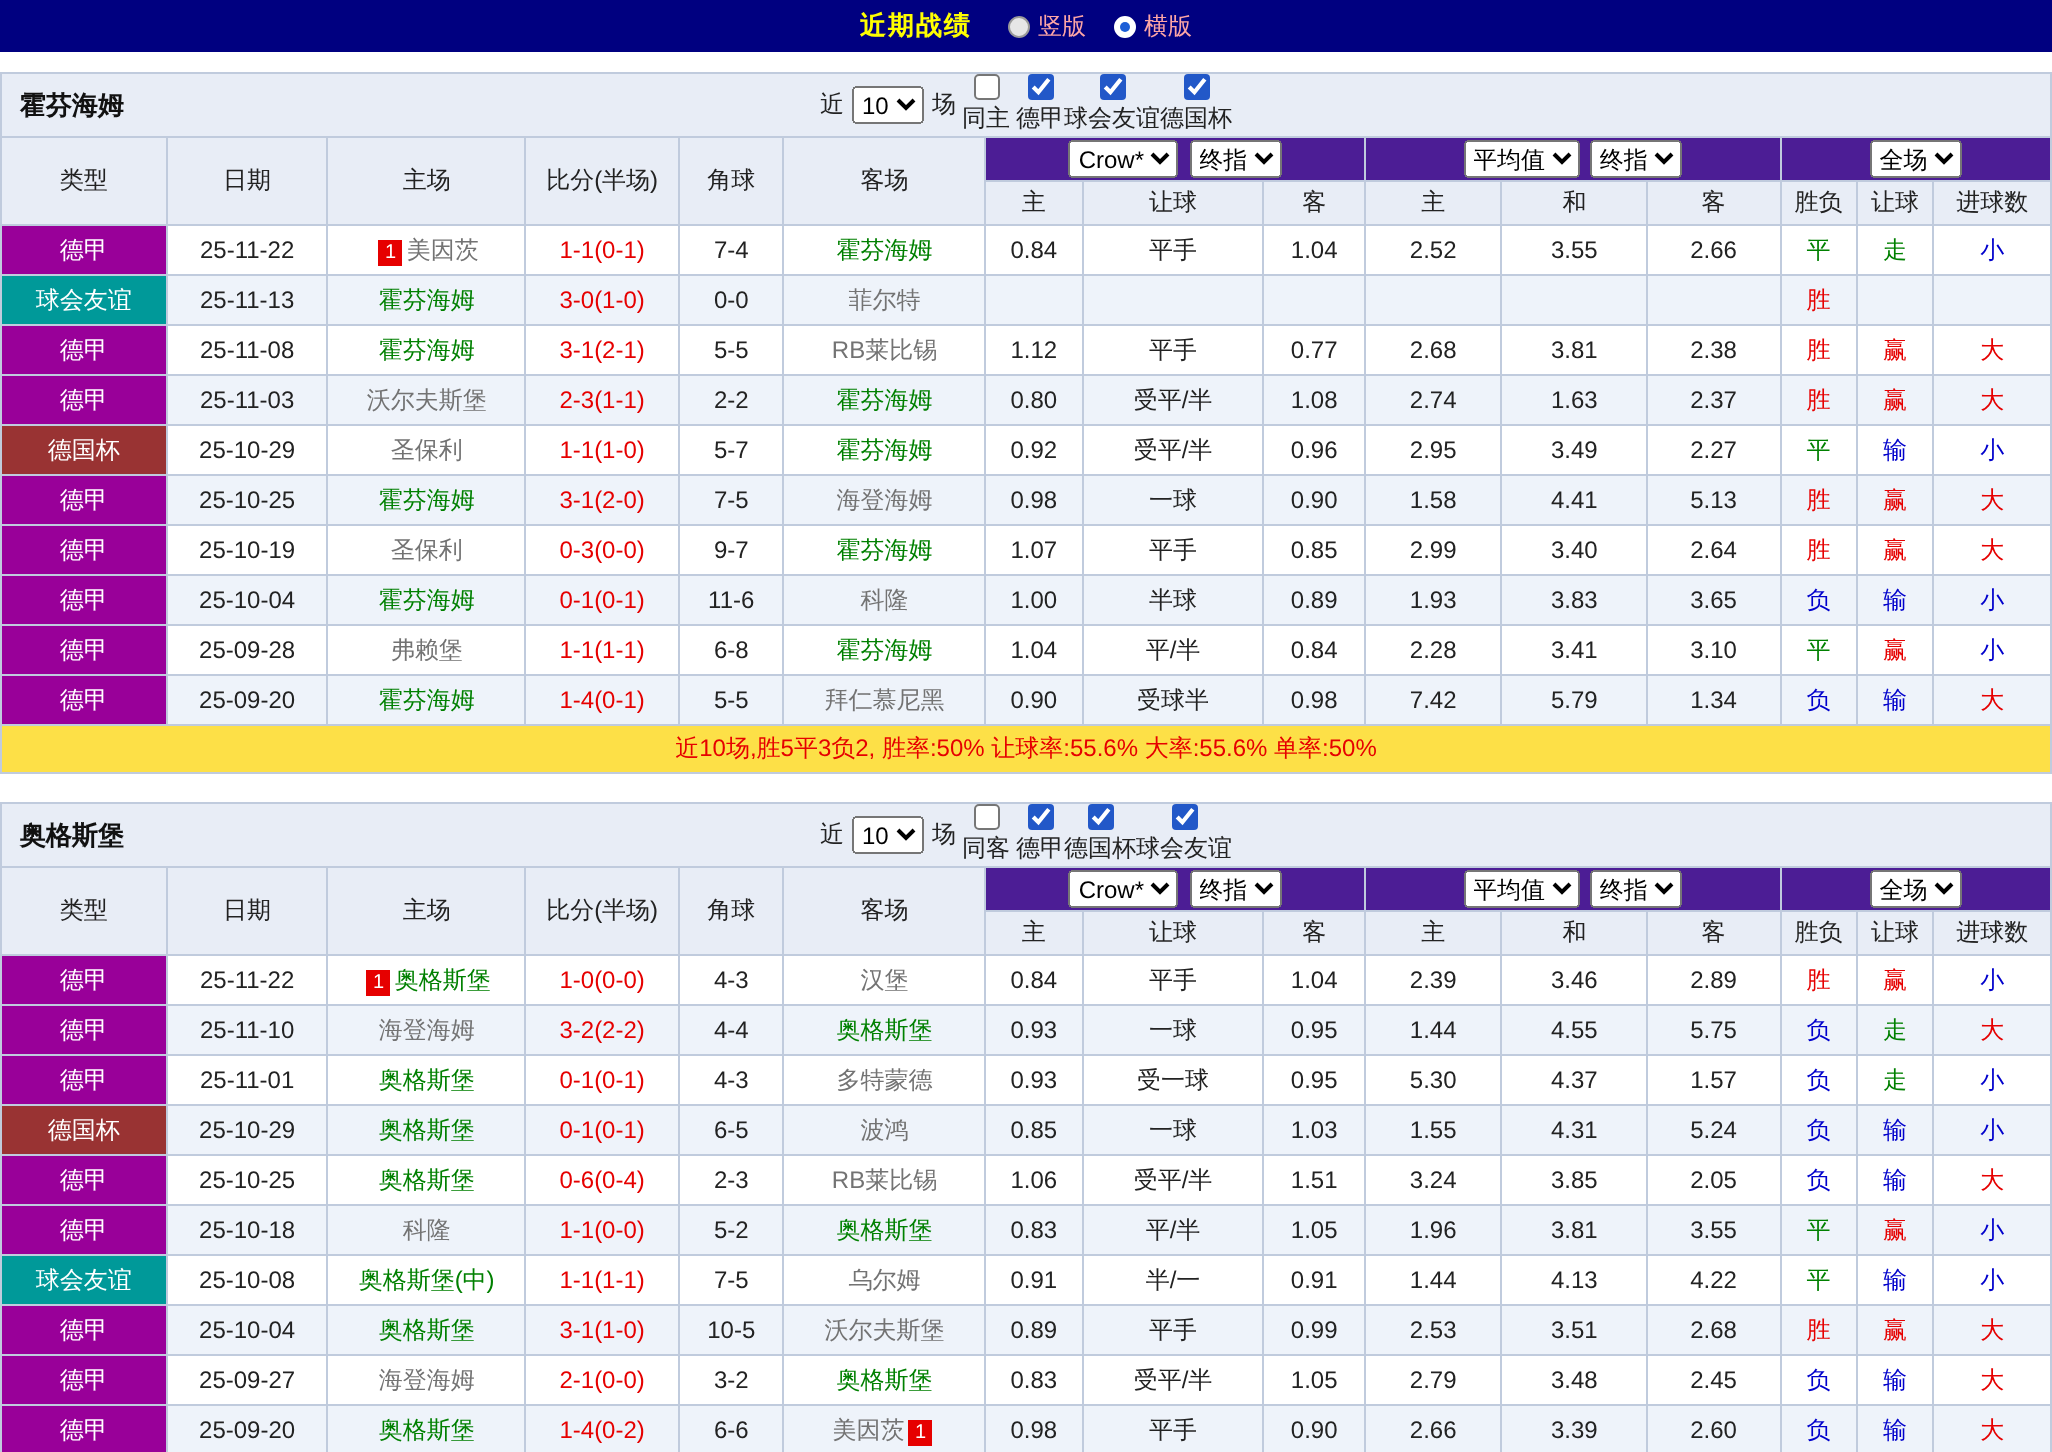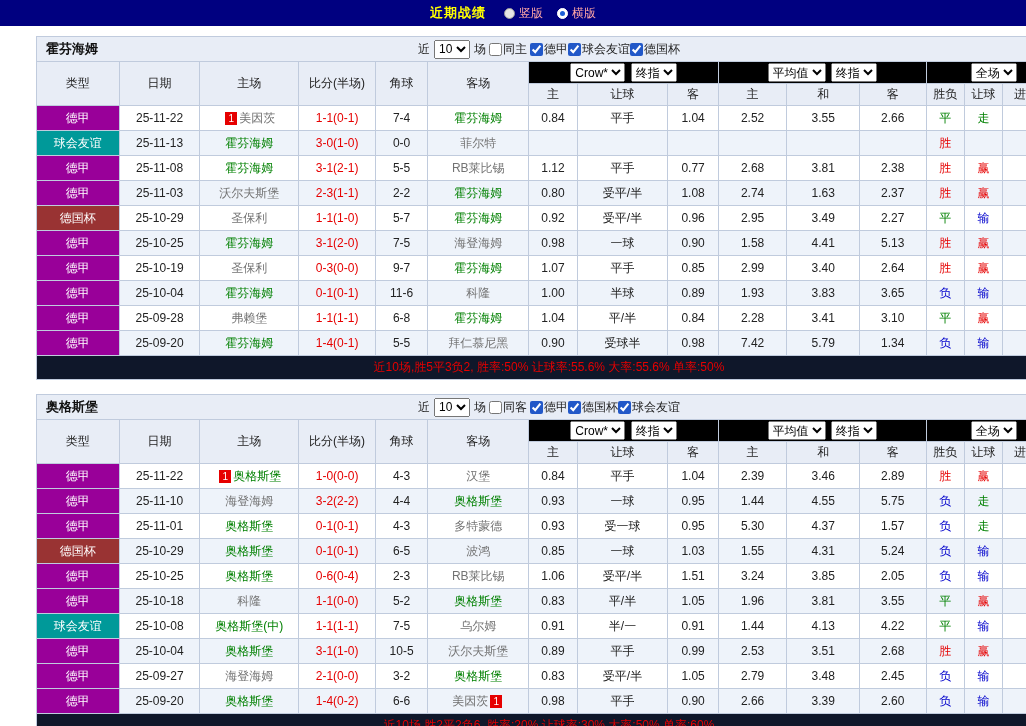--- a/index.html
+++ b/index.html
@@ -15,43 +15,43 @@
     display:flex; align-items:center; justify-content:center; gap:18px;
   }
   .title-bar .page-title { color:#ffff00; font-weight:bold; font-size:13px; letter-spacing:1px; }
   .radio-group { display:inline-flex; gap:14px; }
   .radio-opt { display:inline-flex; align-items:center; gap:4px; color:#fca5a5; cursor:pointer; }
   .radio-dot { width:11px; height:11px; border-radius:50%; background:#e6e6e6; border:1px solid #9a9a9a; position:relative; display:inline-block; }
   .radio-dot.selected { background:#ffffff; border:1px solid #ffffff; }
   .radio-dot.selected::after { content:""; position:absolute; left:2px; top:2px; right:2px; bottom:2px; border-radius:50%; background:#1c5ed6; }
 
   
-  .section { margin-top:10px;padding-left:36px; }
+  .section { margin-top:10px; }
   .section + .section { margin-top:14px; }
   table.stats { width:1026px; border-collapse:collapse; table-layout:fixed; }
   .stats th, .stats td { border:1px solid #c0cbdd; text-align:center; overflow:hidden; white-space:nowrap; padding:0 1px; }
   .stats thead th { background:#e8edf6; font-weight:normal; color:#222; }
   .team-row th { height:25px; }
   .team-inner { position:relative; display:flex; align-items:center; justify-content:center; height:100%; }
   .team-name { position:absolute; left:8px; font-weight:bold; font-size:13px; color:#111; }
   .filters { display:inline-flex; align-items:center; gap:3px; }
-  .filters label { display:inline-flex; align-items:center; gap:1px; cursor:pointer; }
+  .filters label { display:inline-flex; align-items:center; gap:1px; cursor:pointer;flex-direction:column; }
   .league-checks { display:inline-flex; align-items:center; }
   select { font-size:12px; height:19px; font-family:inherit; margin:0 1px; }
   .select-row th { height:22px; }
-  .select-row th.sel-cell { background:#000000; }
+  .select-row th.sel-cell { background:#4c1d95; }
   .sub-row th { height:22px; }
   tbody td { height:25px; background:#ffffff; }
   tbody tr.alt td { background:#eef3fa; }
   td.league-cell { color:#ffffff; }
   .team-link { color:#737373; cursor:pointer; }
   .team-link.hl { color:#008000; }
   td.score-cell { color:#e60000; }
   .rank-badge { display:inline-block; min-width:12px; padding:0 1px; margin:0 2px; background:#e60000; color:#ffffff; font-size:10px; line-height:13px; }
-  tfoot td.summary-cell { height:24px; color:#e60000; background:#0f172a;margin-top:37px; }
+  tfoot td.summary-cell { height:24px; color:#e60000; background:#fde047;margin-top:37px; }
   input[type=checkbox] { width:13px; height:13px; accent-color:#2258c8; vertical-align:middle; }
 </style>
 </head>
 <body>
 
 <div class="title-bar">
   <span class="page-title">近期战绩</span>
   <span class="radio-group">
     <label class="radio-opt">
       <span class="radio-dot"></span>

